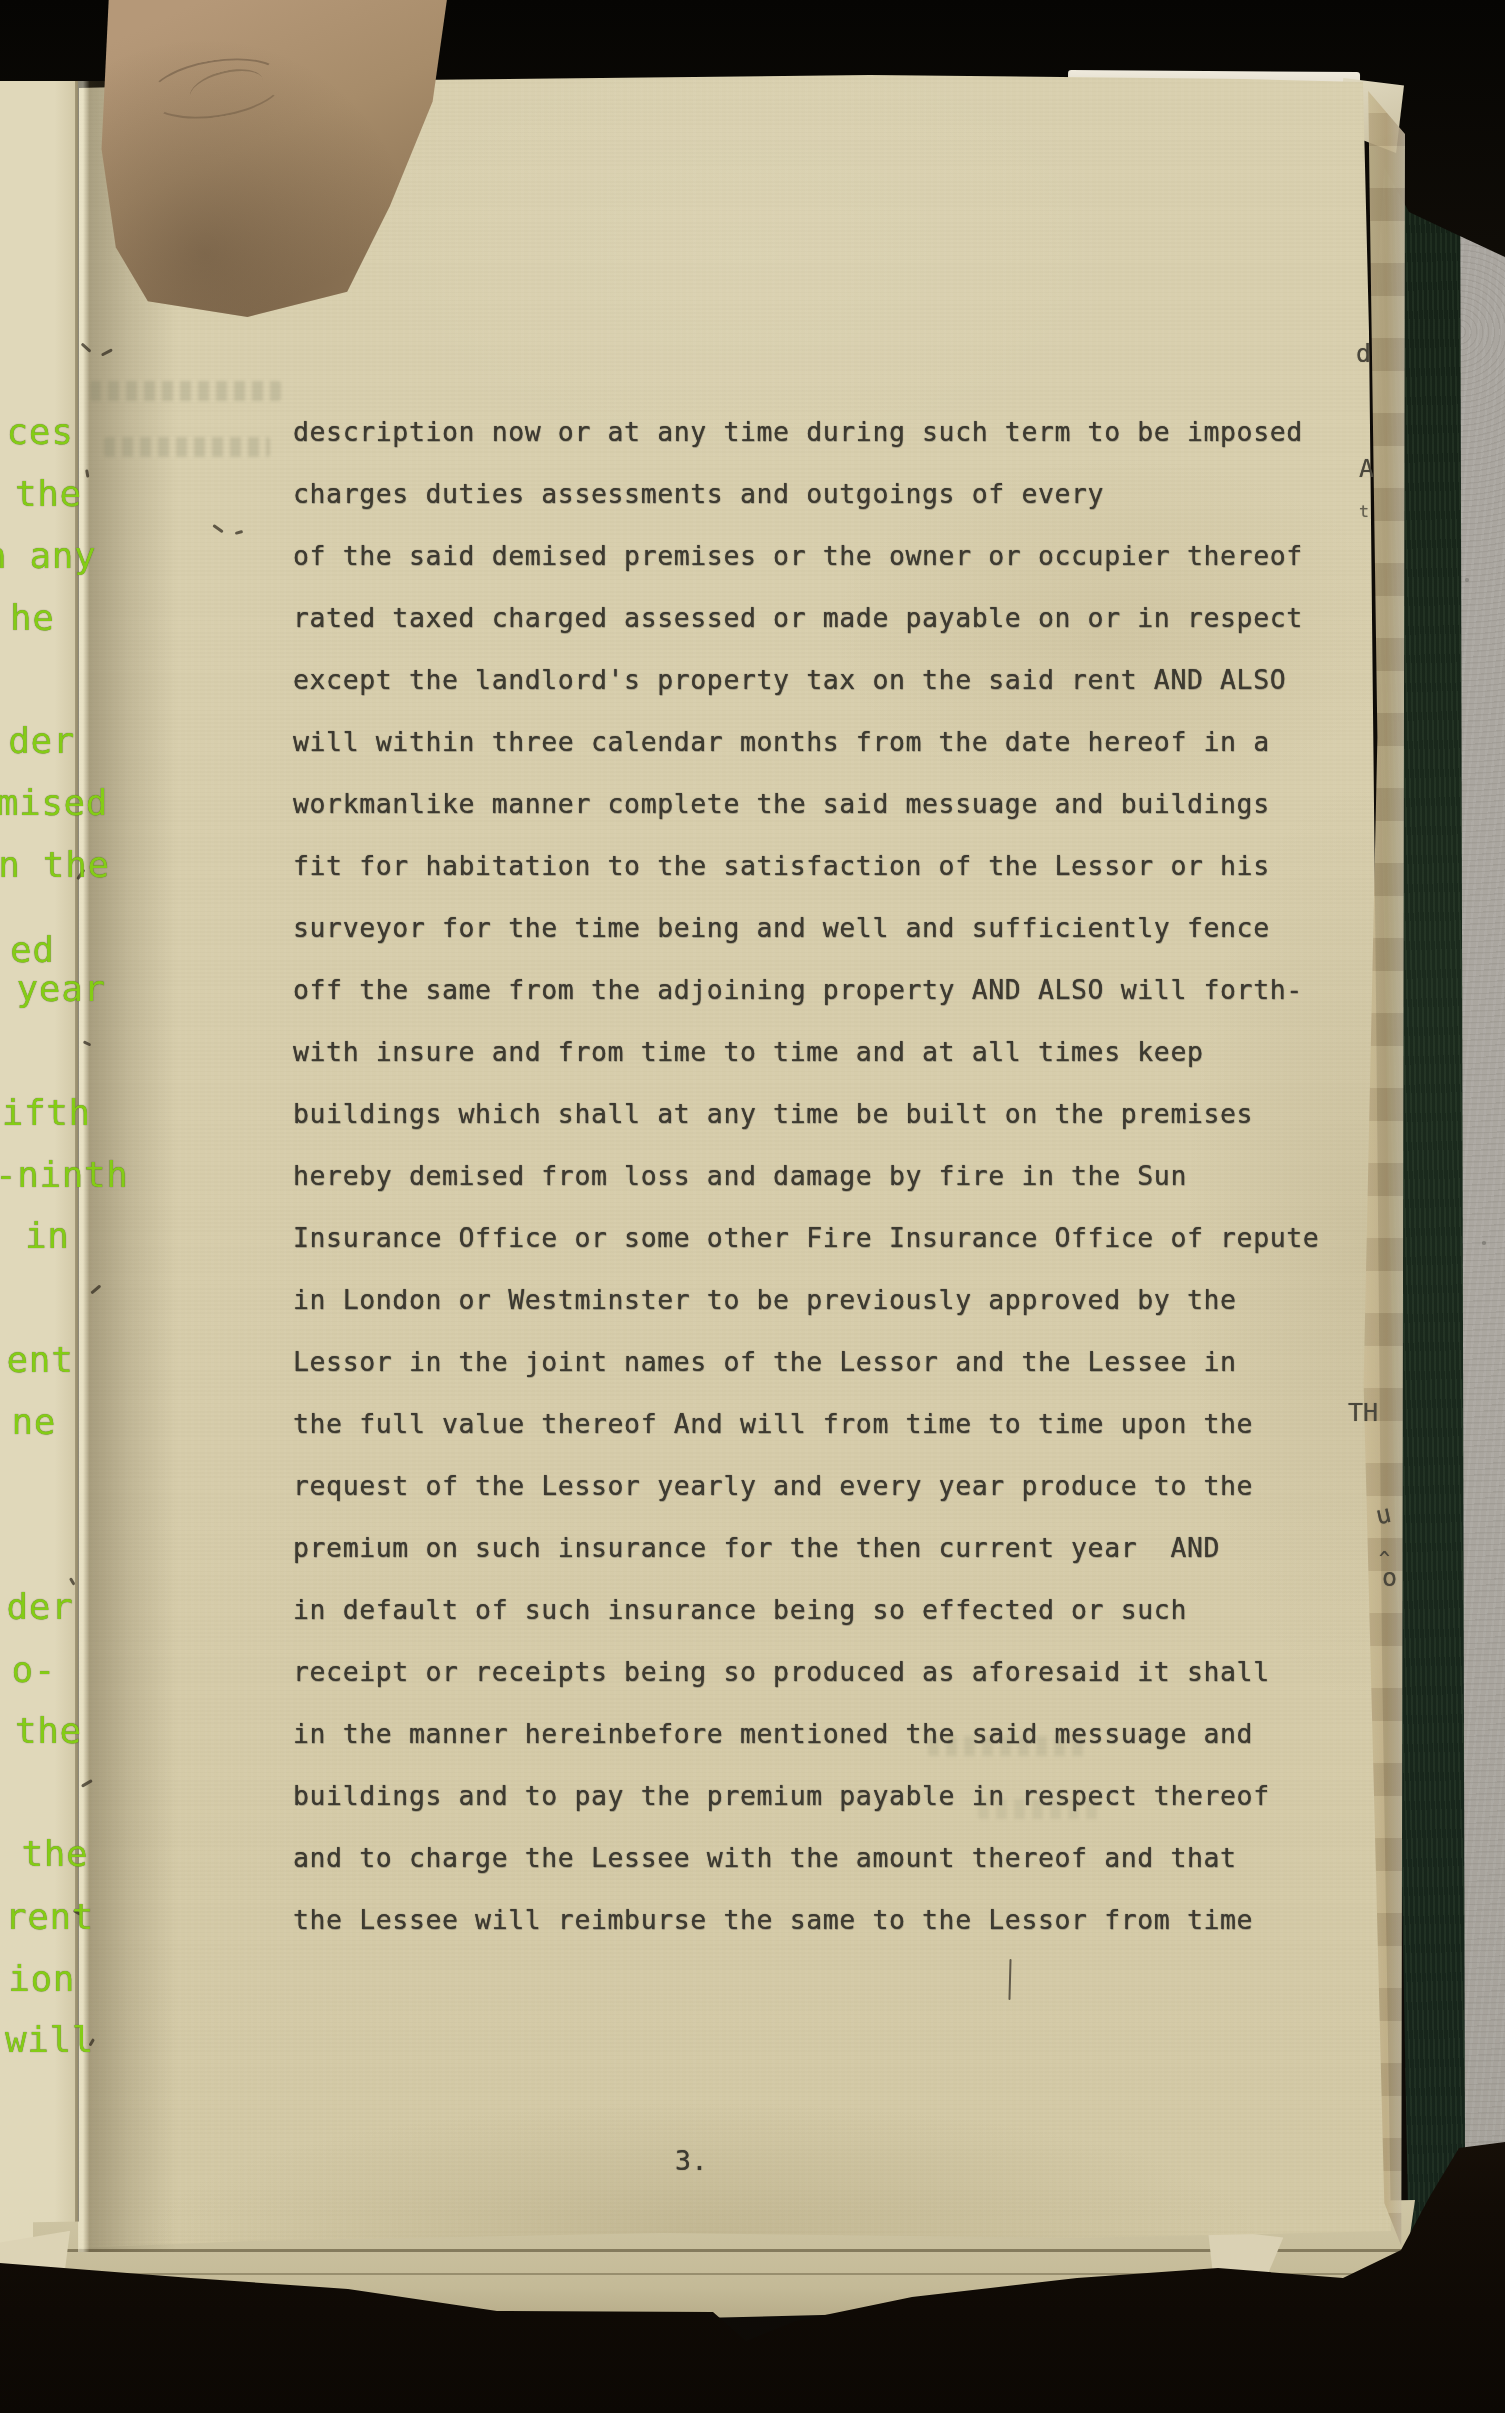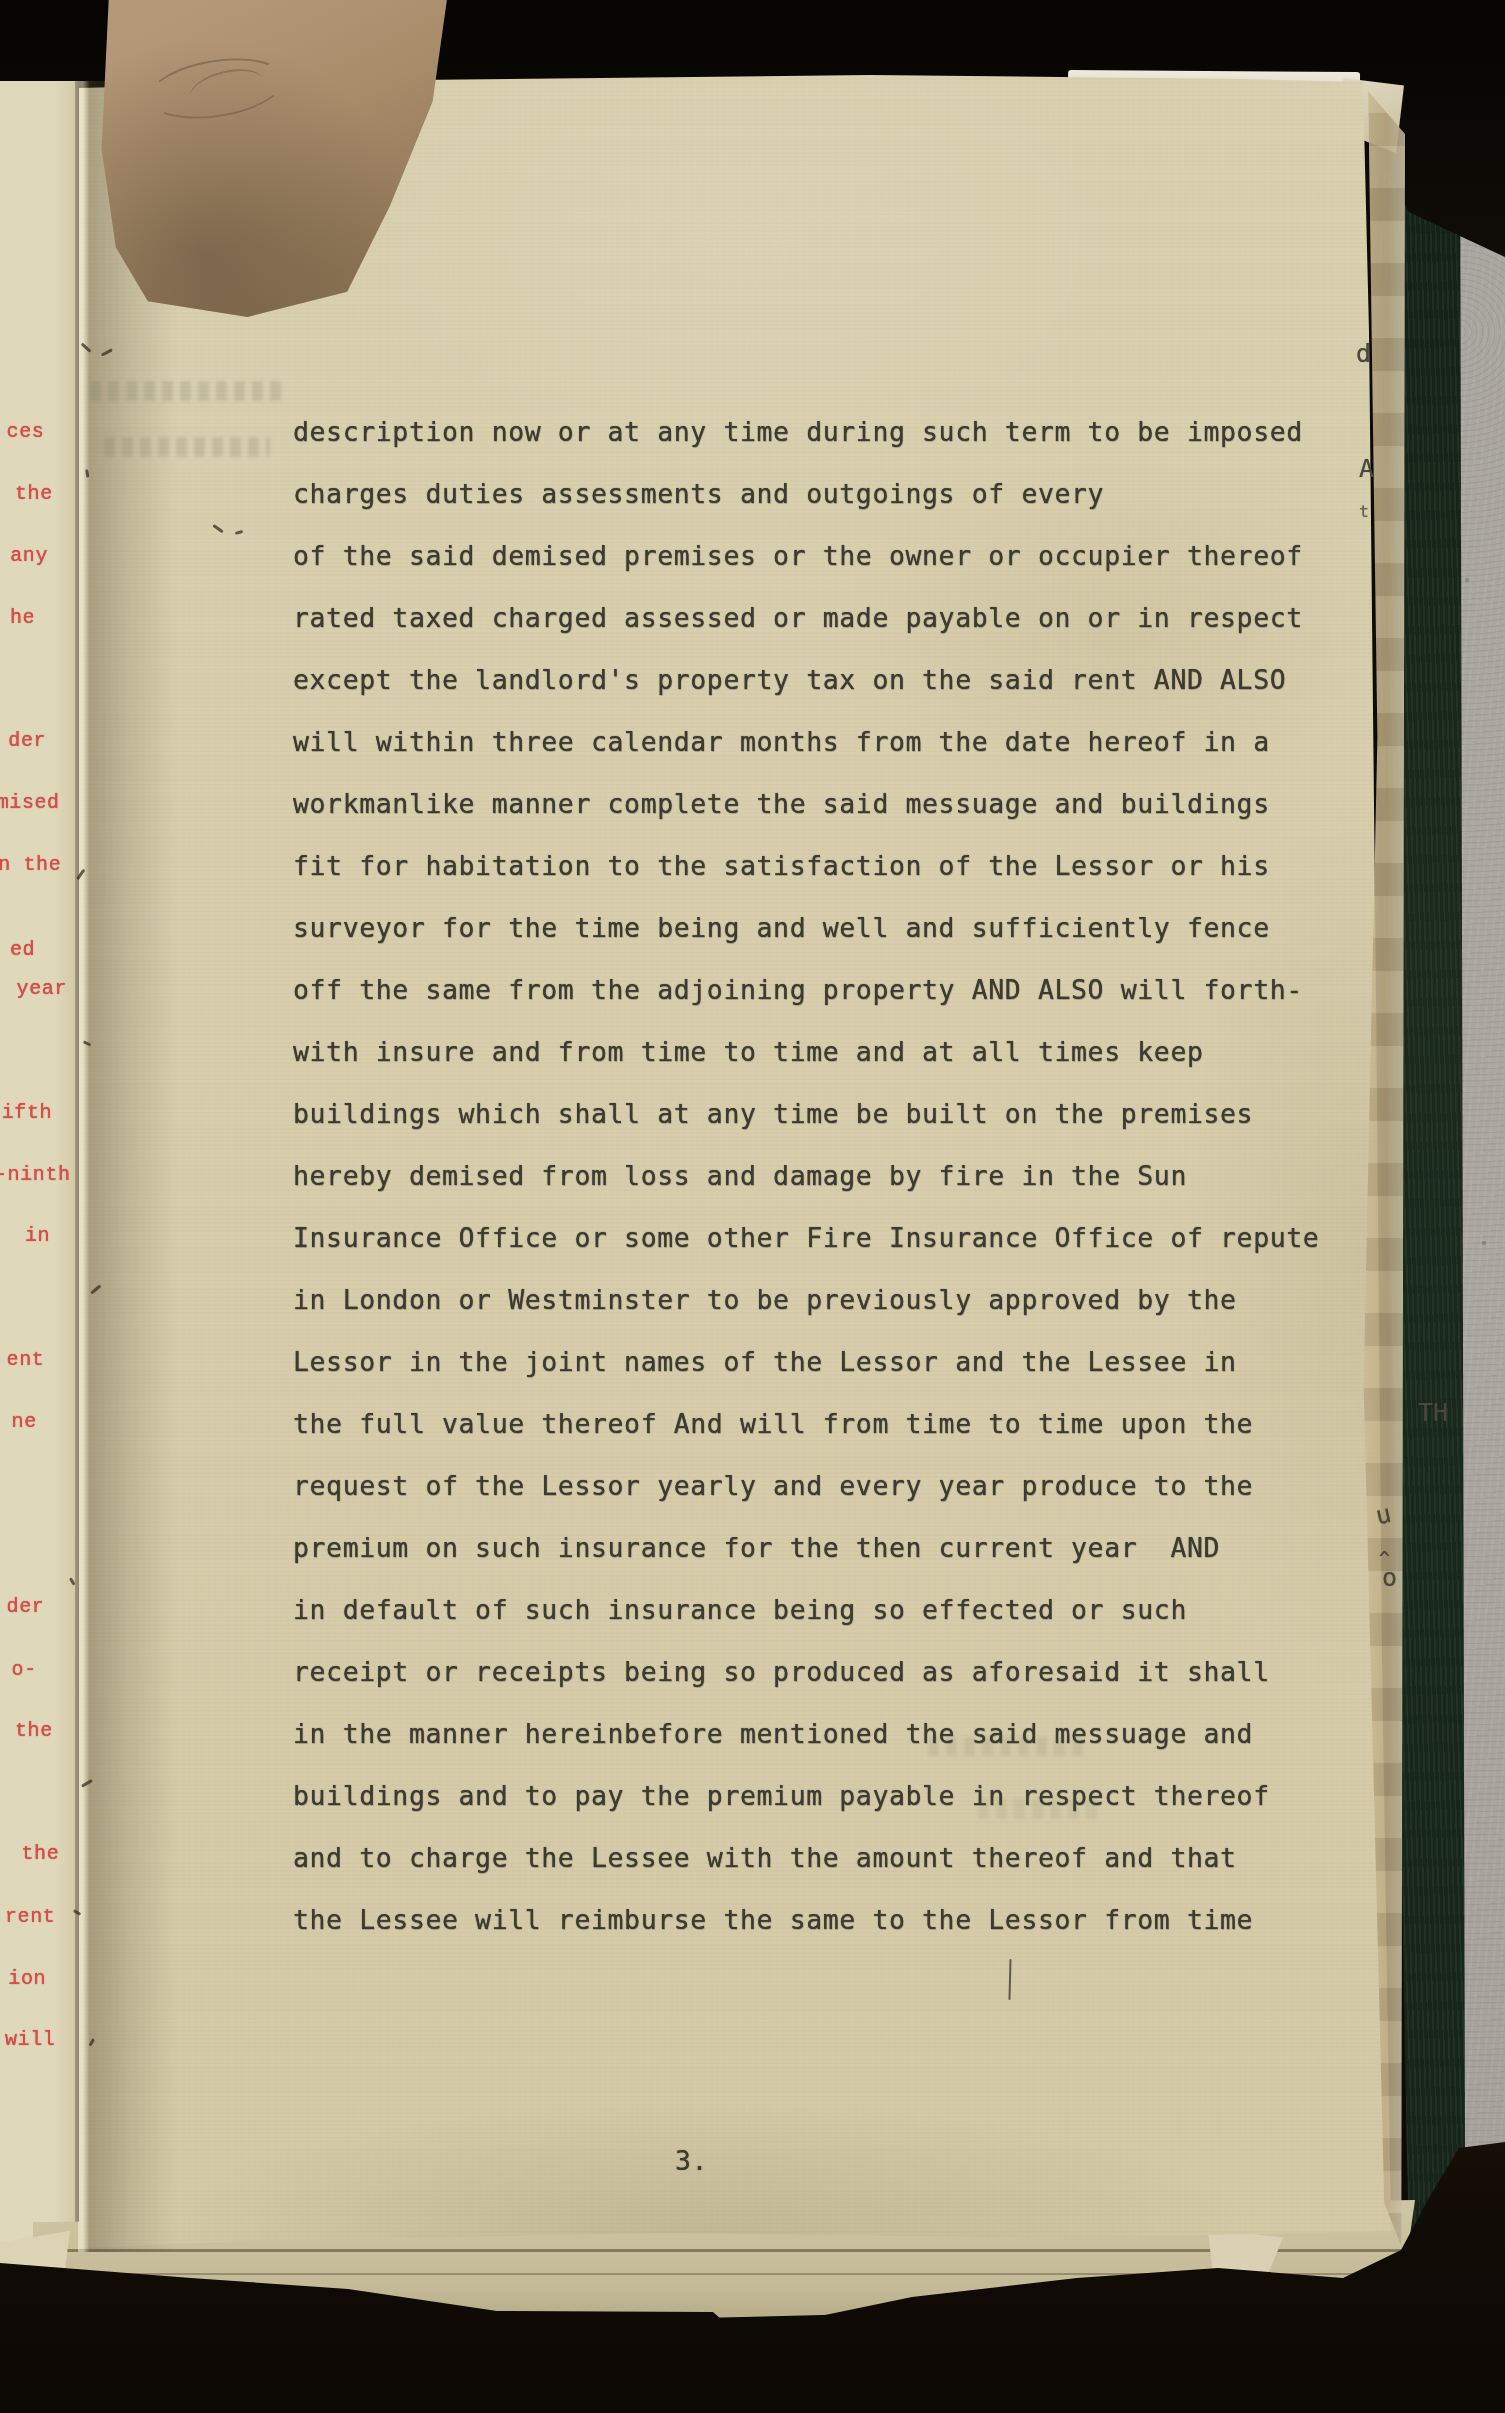--- a/index.html
+++ b/index.html
@@ -129,23 +129,22 @@
   }
   .tline{height:62px;line-height:62px;white-space:pre;}
   .page-number{
     position:absolute;left:675px;top:2130px;height:62px;line-height:62px;
     color:#3d3a31;font-size:26.5px;letter-spacing:0.6px;
     text-shadow:0 0 1px rgba(52,48,40,.85);
   }
   
   .frag{
     position:absolute;height:62px;line-height:62px;white-space:pre;
-    color:#ef4444;font-size:20px;letter-spacing:0.6px;
+    color:#84cc16;font-size:36px;letter-spacing:0.6px;
     text-shadow:0 0 1px rgba(52,48,40,.8);
-    font-family:Liberation Mono, monospace;
   }
   
   .rmark{
     position:absolute;height:62px;line-height:62px;
     color:#4a473c;font-size:25px;
     text-shadow:0 0 0.8px rgba(60,56,46,.7);
   }
   
   .pencil-stroke{
     position:absolute;left:1009px;top:1959px;width:2.1px;height:41px;
@@ -261,21 +260,21 @@
   <div class="frag" style="left:11.6px;top:1639px;">o-</div>
   <div class="frag" style="left:15px;top:1700px;">the</div>
   <div class="frag" style="left:21.5px;top:1823px;">the</div>
   <div class="frag" style="left:5px;top:1886px;">rent</div>
   <div class="frag" style="left:8.3px;top:1948px;">ion</div>
   <div class="frag" style="left:5px;top:2009px;">will</div>
 
   <div class="rmark" style="left:1356px;top:323px;">d</div>
   <div class="rmark" style="left:1359px;top:438px;">A</div>
   <div class="rmark" style="left:1359px;top:481px;font-size:16.6px;opacity:.8;">t</div>
-  <div class="rmark" style="left:1418px;top:1382px;">TH</div>
+  <div class="rmark" style="left:1348px;top:1382px;">TH</div>
   <div class="rmark" style="left:1376px;top:1484px;transform:rotate(-12deg);">u</div>
   <div class="rmark" style="left:1379px;top:1527px;font-size:18px;">^</div>
   <div class="rmark" style="left:1382px;top:1547px;">o</div>
 
   <div class="bottom-band"></div>
 
 </div>
 
 
 </body></html>

